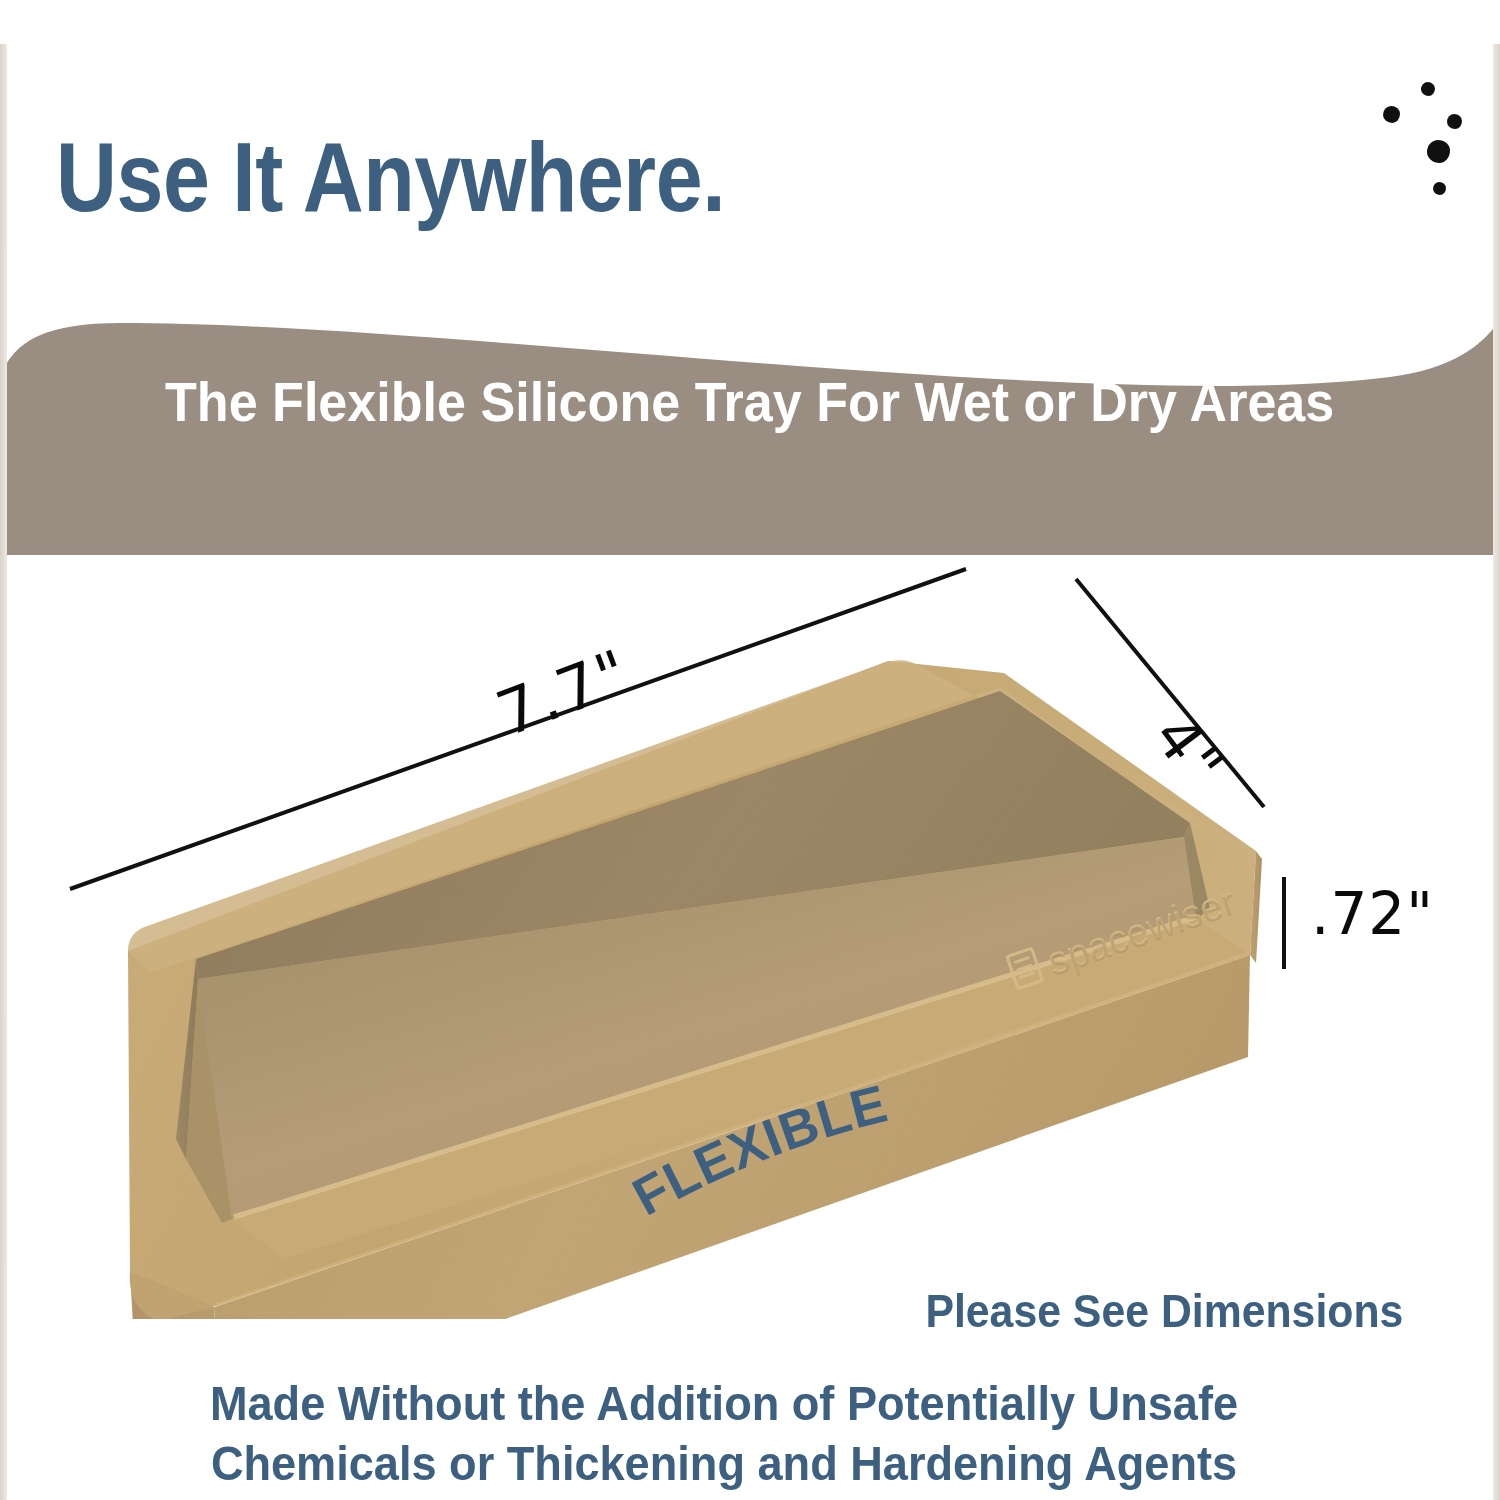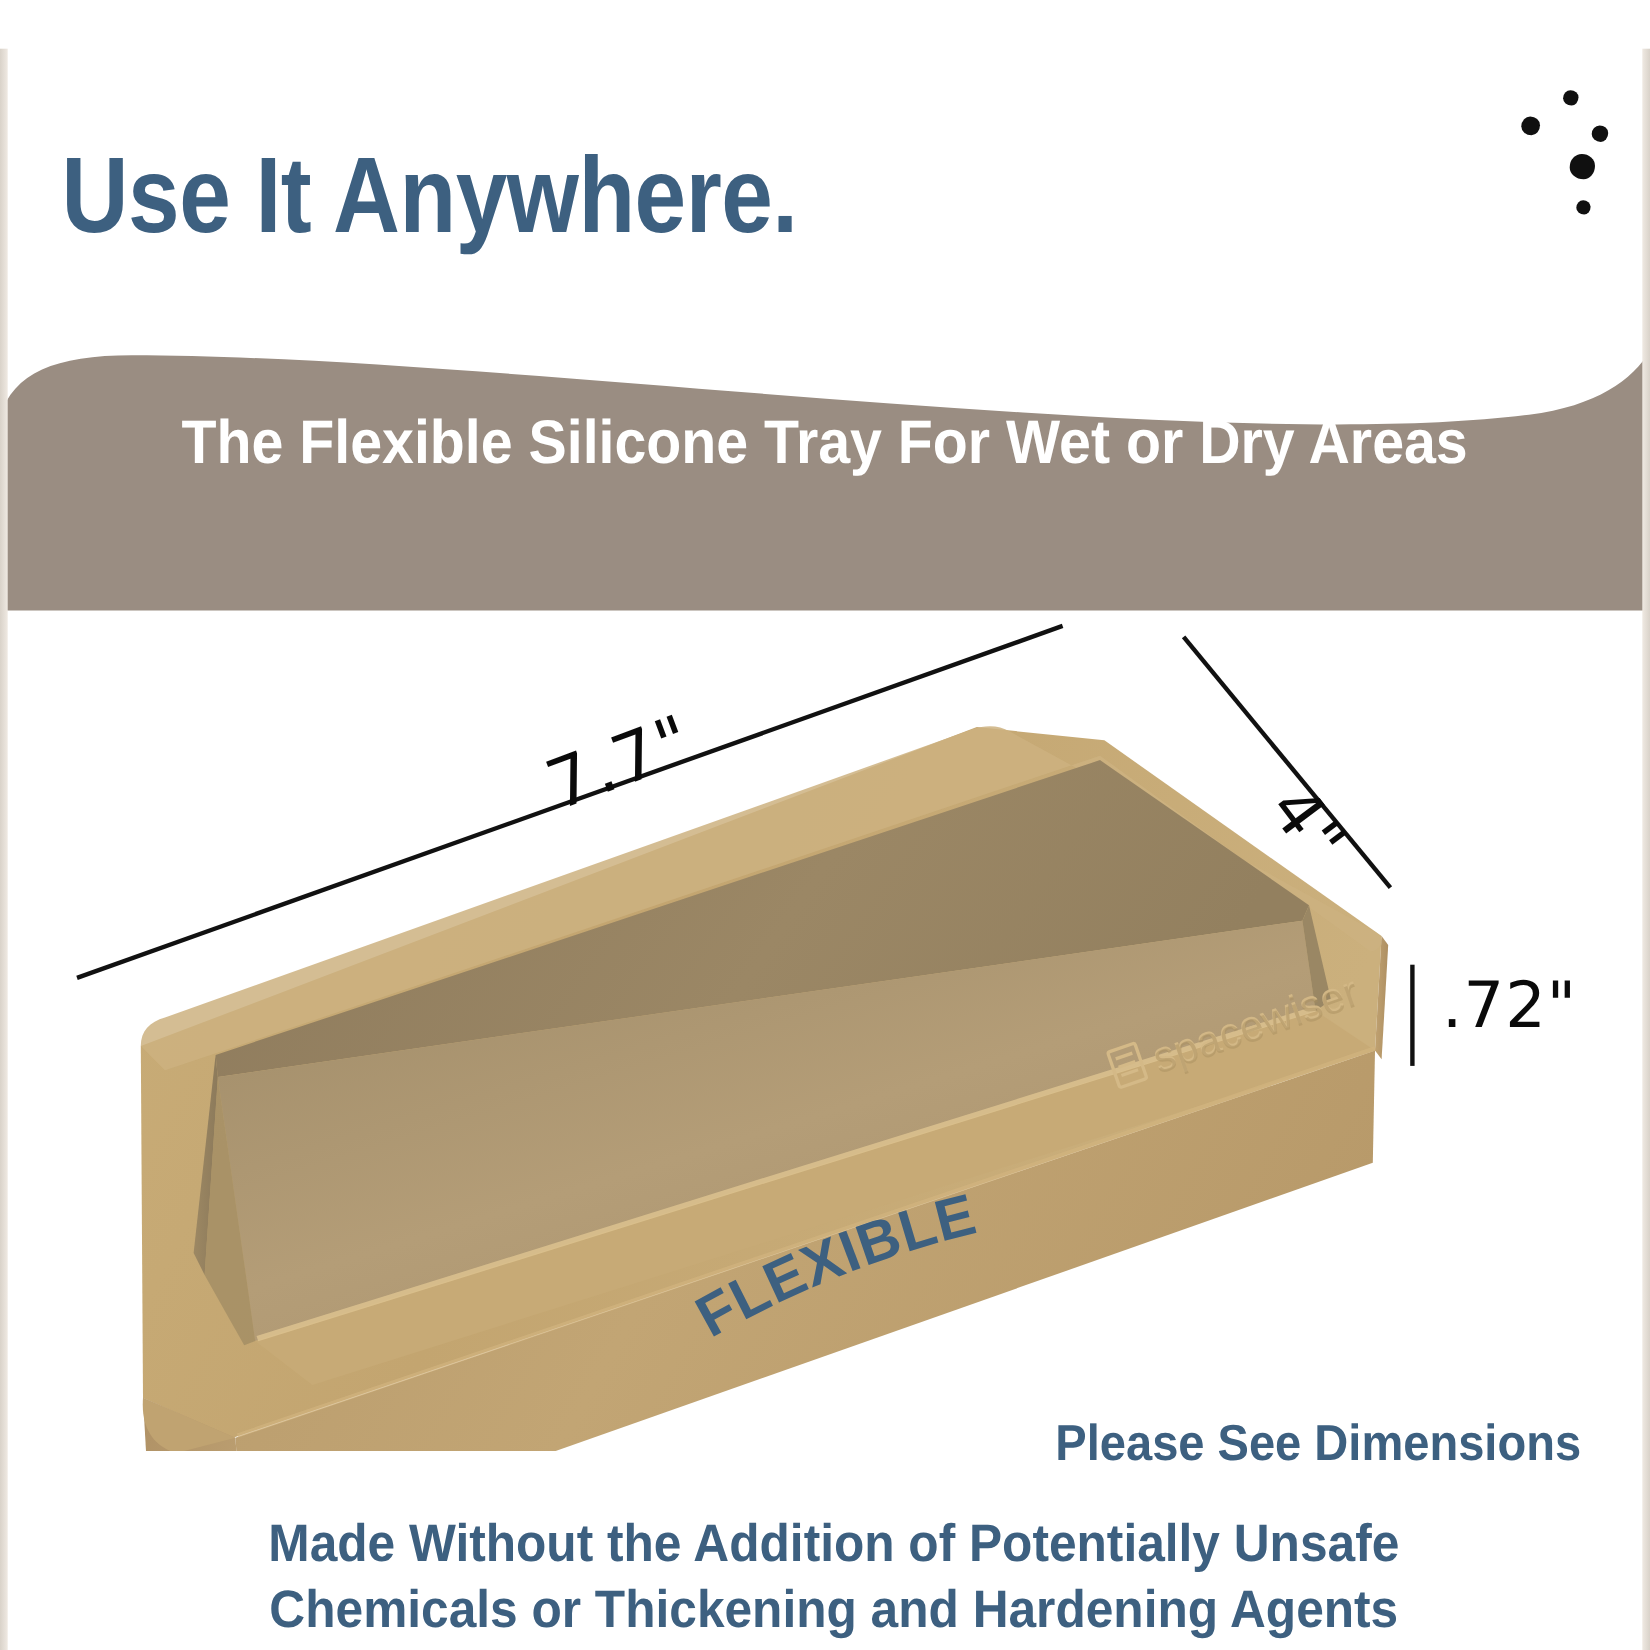--- a/index.html
+++ b/index.html
@@ -157,21 +157,20 @@
 
   
   .bottom-copy {
     position: absolute;
     left: 0;
     top: 1240px;
     width: 1448px;
     z-index: 20;
     text-align: center;
     color: #3d6080;
-    padding-left: 34px;
   }
   .see-dim {
     font-size: 46px;
     font-weight: bold;
     padding-right: 48px;
     text-align: right;
     transform: scaleX(0.93);
     transform-origin: right top;
     white-space: nowrap;
   }

